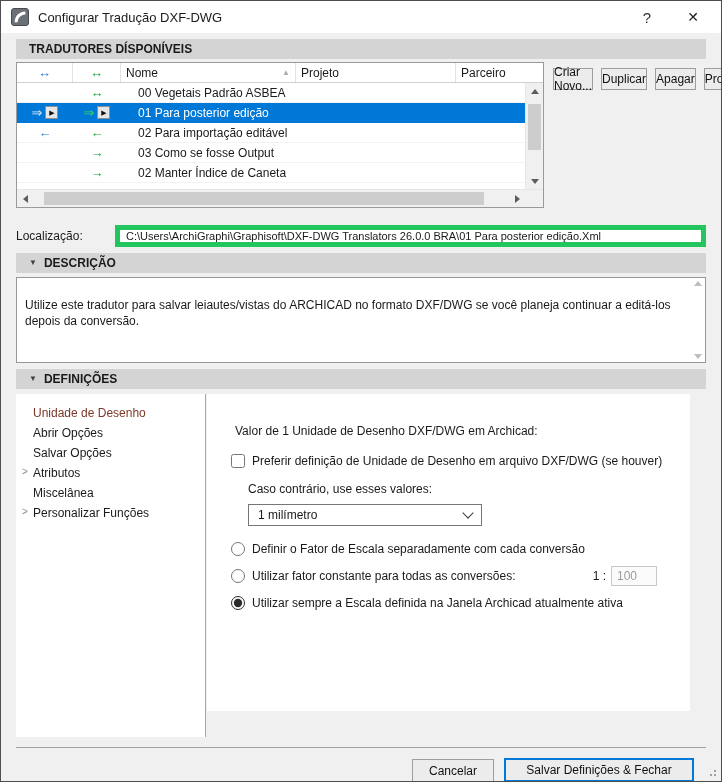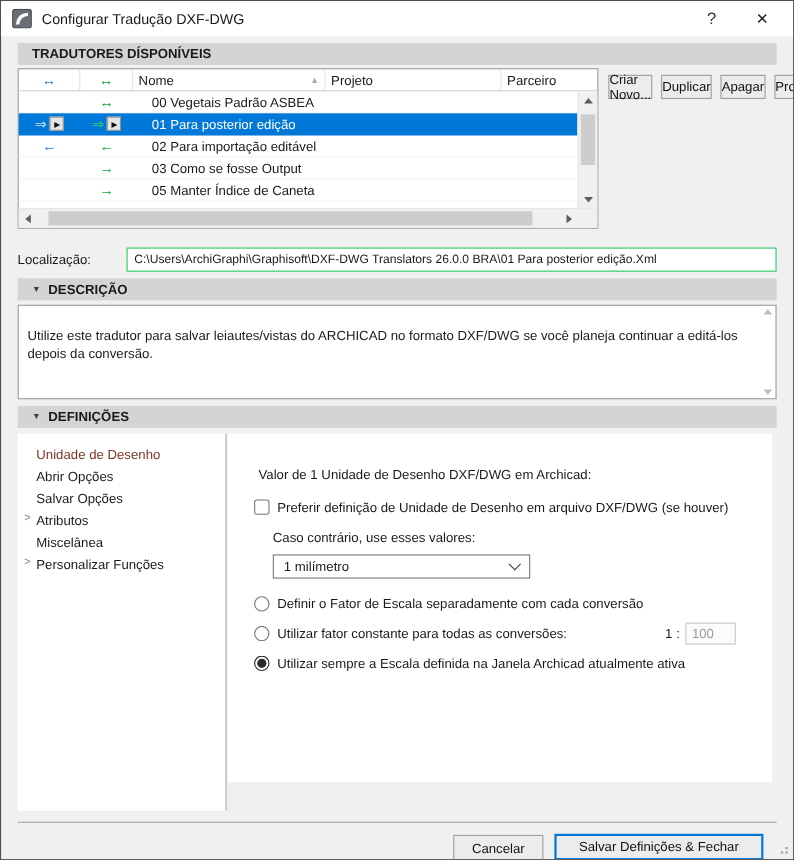--- a/index.html
+++ b/index.html
@@ -54,36 +54,36 @@
   .hscroll{height:17px;background:#f0f0f0;border-top:1px solid #e6e6e6;display:flex;align-items:center;flex:none}
   .hthumb{width:440px;height:13px;background:#cdcdcd;margin-left:10px}
   .hsp{flex:1}
   .corner{width:17px;flex:none}
   
   .btncol{display:flex;flex-direction:row;width:153px;padding-top:6px;gap:8px}
   .wbtn{height:22px;background:#ececec;border:1px solid #9d9d9d;display:flex;align-items:center;justify-content:center;box-sizing:border-box;font-size:12px;color:#111;cursor:default}
   
   .locrow{display:flex;align-items:center;margin-top:17px}
   .locrow label{width:99px;flex:none}
-  .locrow input{flex:1;height:22px;border:1px solid #22c55e;background:#fff;padding:0 6px;font-family:"Liberation Sans",sans-serif;font-size:11px;color:#1a1a1a;box-sizing:border-box}
+  .locrow input{flex:1;height:22px;border:5px solid #22c55e;background:#fff;padding:0 6px;font-family:"Liberation Sans",sans-serif;font-size:11px;color:#1a1a1a;box-sizing:border-box}
   
   .descbar{margin-top:6px}
   .descbox{margin-top:4px;height:86px;background:#fff;border:1px solid #989898;display:flex;box-sizing:border-box}
   .desctext{flex:1;padding:19px 8px;line-height:1.35}
   .descscroll{width:15px;display:flex;flex-direction:column;align-items:center;justify-content:space-between;padding:3px 0}
   .lt-up{width:0;height:0;border-left:4px solid transparent;border-right:4px solid transparent;border-bottom:5px solid #bdbdbd}
   .lt-down{width:0;height:0;border-left:4px solid transparent;border-right:4px solid transparent;border-top:5px solid #bdbdbd}
   
   .defbar{margin-top:6px}
   .settings{margin-top:5px;height:343px;position:relative}
   .nav{position:absolute;left:0;top:0;width:190px;height:343px;background:#fff;border-right:1px solid #a8a8a8;box-sizing:border-box;padding-top:9px}
   .nav-item{height:20px;display:flex;align-items:center;padding-left:17px;position:relative;cursor:default}
   .nav-item .exp{position:absolute;left:6px;top:3px;color:#8a8a8a;font-size:10px}
   .nav-item.selected{color:#7b3728}
-  .content{position:absolute;left:191px;top:0;right:4px;height:317px;background:#fff;box-sizing:border-box;padding-top:30px}
+  .content{position:absolute;left:191px;top:0;right:16px;height:317px;background:#fff;box-sizing:border-box;padding-top:30px}
   .t1{margin-left:28px}
   .cbrow{margin-left:24px;margin-top:16px;display:flex;align-items:center;gap:7px}
   .cbrow input{width:14px;height:14px;margin:0;accent-color:#2b2b2b}
   .caso{margin-left:41px;margin-top:14px}
   .combo{margin-left:41px;margin-top:8px;width:234px;height:22px;background:#fff;border:1px solid #767676;box-sizing:border-box;display:flex;align-items:center;justify-content:space-between;padding:0 9px;cursor:default}
   .chev{width:7px;height:7px;border-right:1.4px solid #3c3c3c;border-bottom:1.4px solid #3c3c3c;transform:rotate(45deg);margin-top:-4px}
   .t2{margin-left:20px;margin-top:16px}
   .radios{margin-top:9px}
   .radio-row{margin-left:24px;margin-top:0;height:27px;display:flex;align-items:center;gap:7px;padding-right:33px}
   .radio-row input[type=radio]{width:14px;height:14px;margin:0;accent-color:#2b2b2b}
@@ -175,21 +175,21 @@
             <span class="c2">
                 <span class="arrow-green">→</span>
               </span>
             <span class="cname">03 Como se fosse Output</span>
           </div>
           <div class="lrow">
             <span class="c1"></span>
             <span class="c2">
                 <span class="arrow-green">→</span>
               </span>
-            <span class="cname">05 Manter Índice de Caneta</span>
+            <span class="cname">02 Manter Índice de Caneta</span>
           </div>
         </div>
         <div class="vscroll">
           <div class="sbtn">
               <span class="tri-up"></span>
             </div>
           <div class="vthumb"></div>
           <div class="vsp"></div>
           <div class="sbtn">
               <span class="tri-down"></span>

